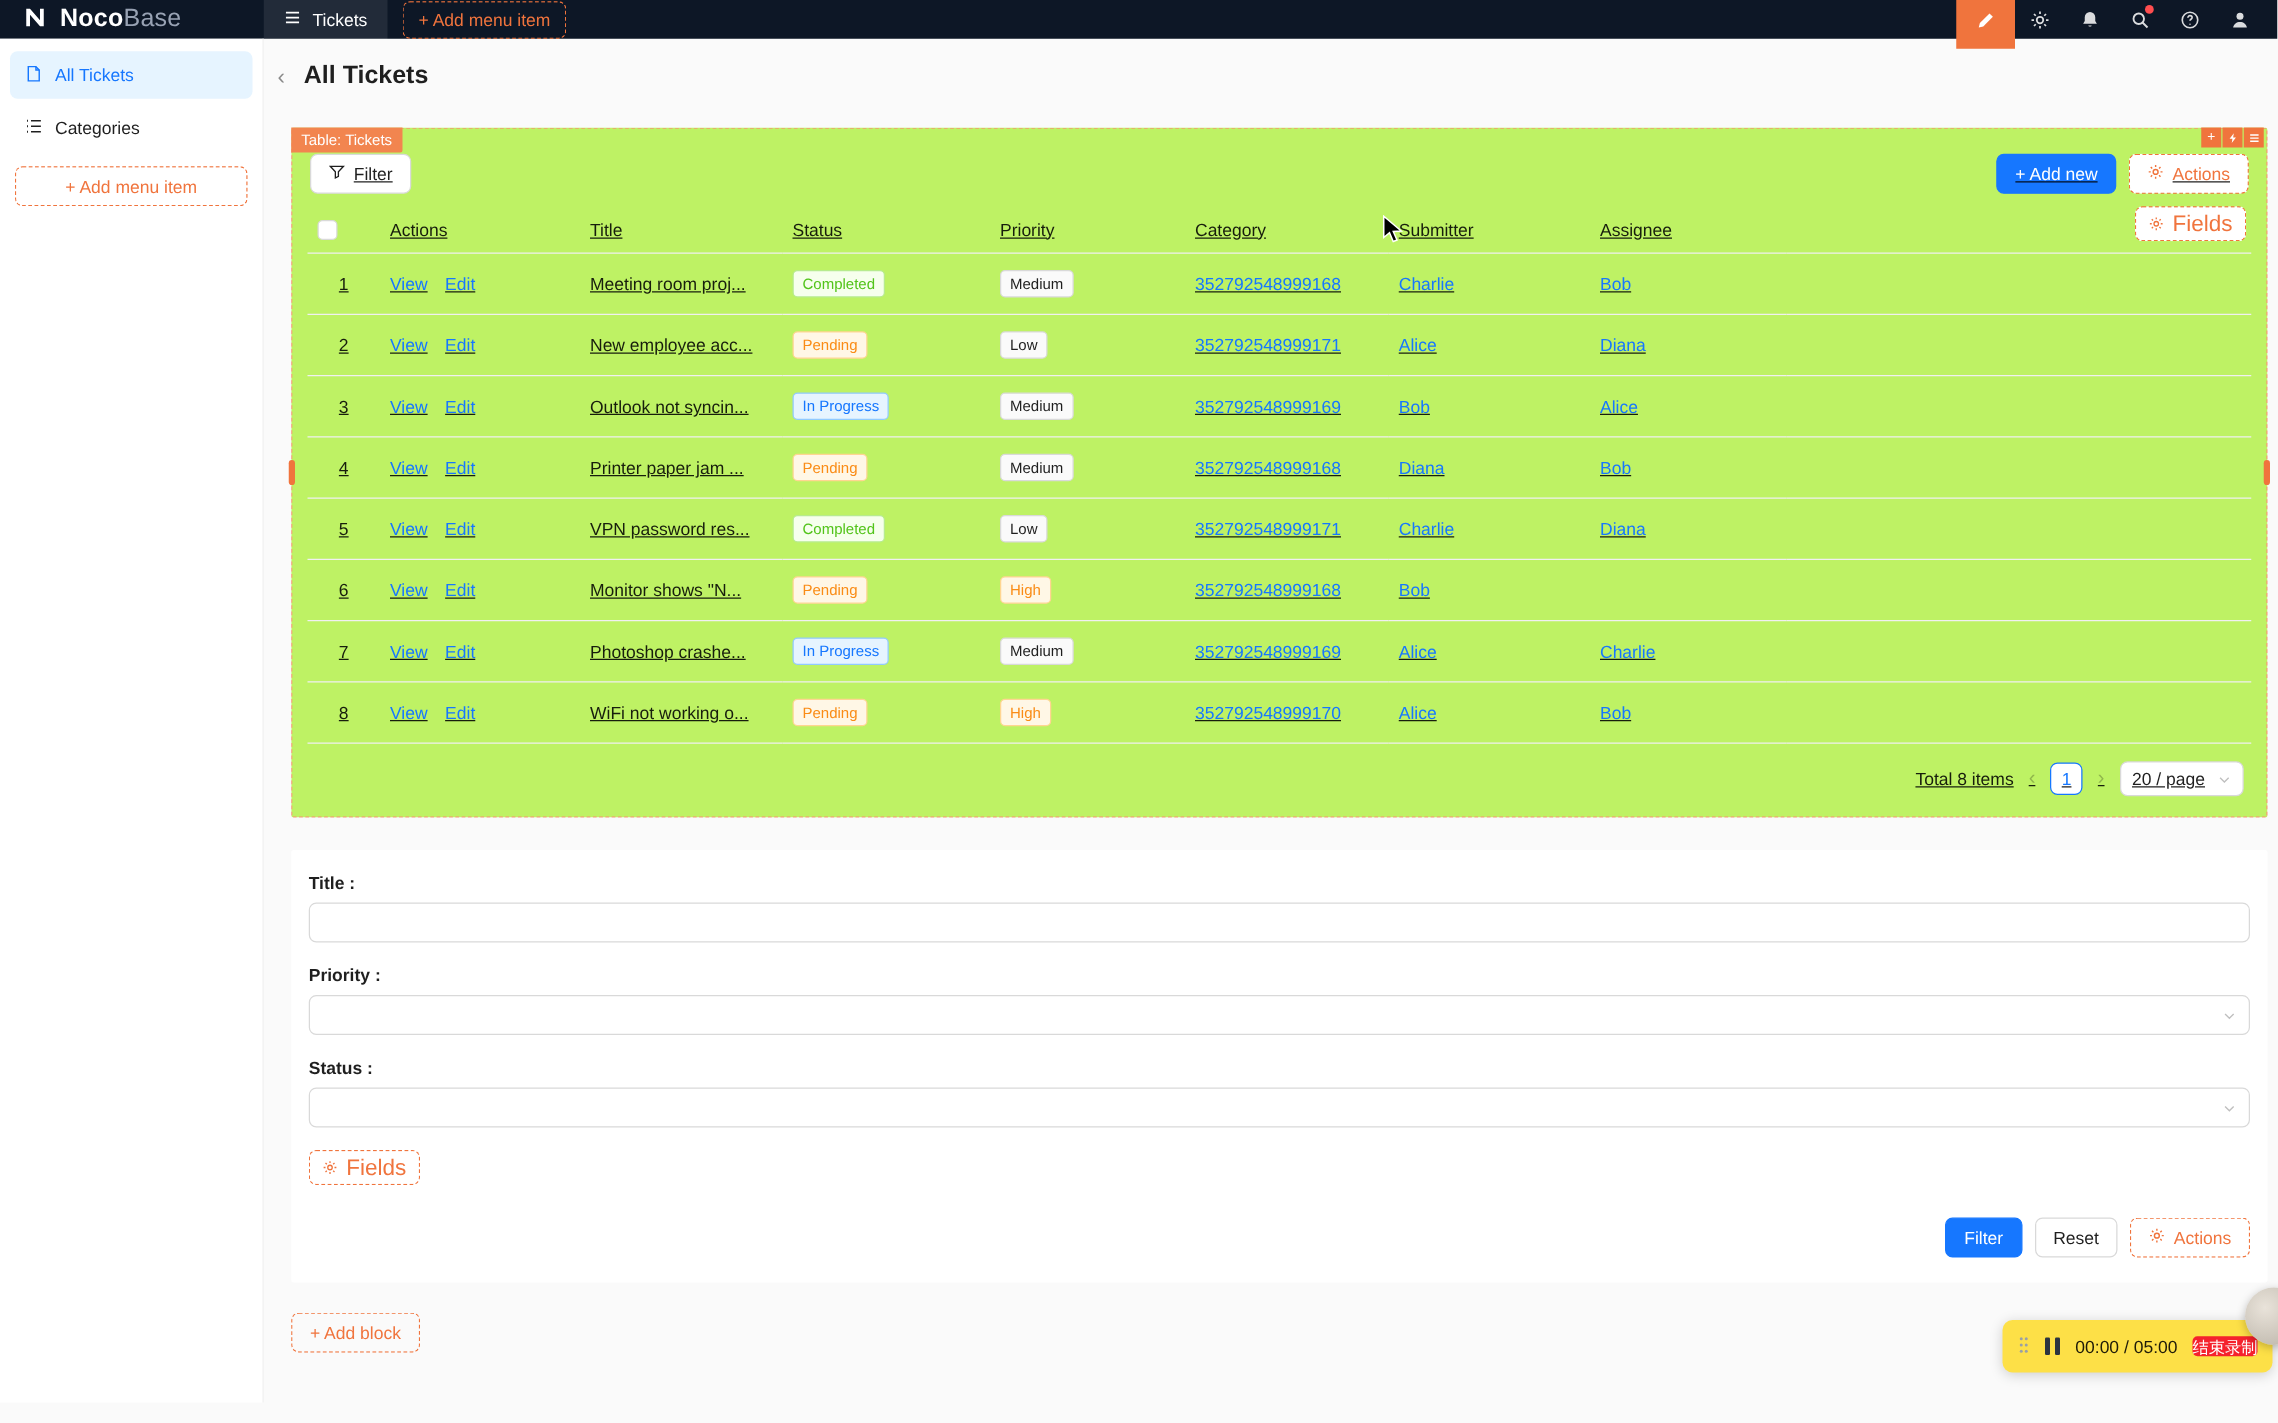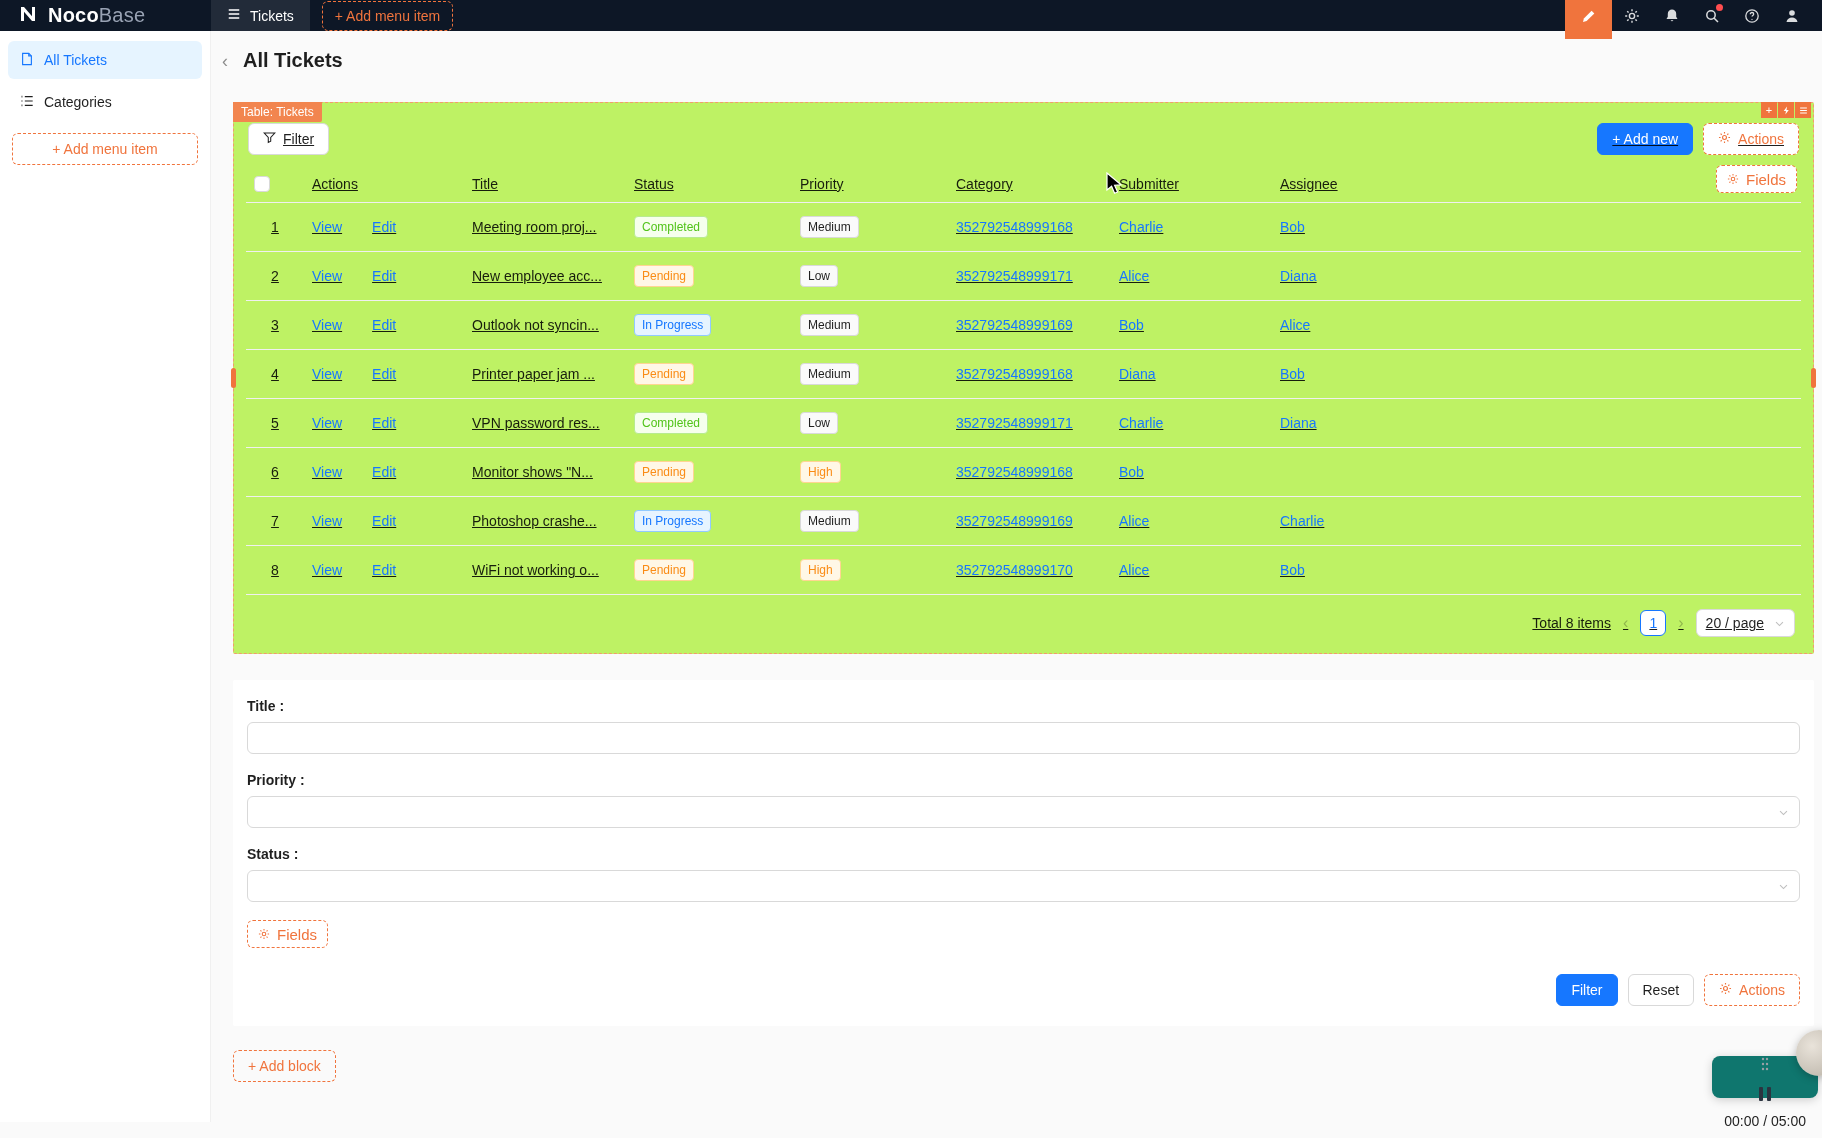--- a/index.html
+++ b/index.html
@@ -87,37 +87,37 @@
     width: 16px; height: 16px; background: var(--orange); color: #fff;
     display: flex; align-items: center; justify-content: center; font-size: 11px;
     cursor: pointer; line-height: 1;
   }
   .tbl-toolbar { display: flex; justify-content: space-between; align-items: center; margin: 6px 2px 10px; }
   .btn { height: 32px; display: inline-flex; align-items: center; gap: 7px; padding: 0 14px;
          border-radius: 6px; font-size: 14px; cursor: pointer; border: 1px solid #d9d9d9; background: #fff; }
   .btn-default { color: rgba(0,0,0,0.88); }
   .btn-primary { background: var(--blue); border-color: var(--blue); color: #fff; }
   .btn-dashed-orange { border: 1px dashed var(--orange); color: var(--orange); background: #fff; }
-  .btn-sm { height: 28px; padding: 0 10px; font-size: 15px; }
+  .btn-sm { height: 28px; padding: 0 10px; font-size: 18px; }
   .toolbar-right { display: flex; gap: 10px; }
 
   table.grid { width: 100%; border-collapse: collapse; table-layout: fixed; }
   table.grid th {
     text-align: left; font-weight: 500; padding: 10px 8px; border-bottom: 1px solid var(--border);
     color: rgba(0,0,0,0.88); white-space: nowrap; overflow: hidden;
   }
   table.grid td {
     padding: 13px 8px; border-bottom: 1px solid var(--border); white-space: nowrap;
     overflow: hidden; text-overflow: ellipsis; height: 48px;
   }
   .c-center { text-align: center; }
   .chk { display: inline-block; width: 16px; height: 16px; border: 1px solid #d9d9d9;
          border-radius: 4px; background: #fff; vertical-align: middle; cursor: pointer; }
   .lnk { color: var(--blue); cursor: pointer; text-decoration: none; }
-  td .lnk + .lnk { margin-left: 30px; }
+  td .lnk + .lnk { margin-left: 14px; }
   .badge {
     display: inline-block; font-size: 12px; line-height: 20px; padding: 0 7px;
     border-radius: 4px; border: 1px solid #d9d9d9; background: #fafafa;
   }
   .badge:empty { display: none; }
   .st-completed  { color: #52c41a; background: #f6ffed; border-color: #b7eb8f; }
   .st-pending    { color: #fa8c16; background: #fff7e6; border-color: #ffd591; }
   .st-inprogress { color: #1677ff; background: #e6f4ff; border-color: #91caff; }
   .pr-default    { color: rgba(0,0,0,0.88); background: #fafafa; border-color: #d9d9d9; }
   .pr-high       { color: #fa8c16; background: #fff7e6; border-color: #ffd591; }
@@ -153,23 +153,23 @@
   .form-actions { display: flex; justify-content: flex-end; gap: 10px; margin-top: 26px; }
 
   .add-block-btn {
     margin: 24px 0 0 22px; height: 32px; display: inline-flex; align-items: center;
     padding: 0 14px; border: 1px dashed var(--orange); border-radius: 6px;
     color: var(--orange); cursor: pointer; background: transparent; font-size: 14px;
   }
 
   
   .recorder {
-    position: fixed; right: 4px; bottom: 40px; height: 42px; background: #0f766e;
+    position: fixed; right: 4px; bottom: 40px; height: 42px; background: #fde047;
     border-radius: 8px; box-shadow: 0 2px 10px rgba(0,0,0,0.18);
-    display: flex; align-items: center; gap: 12px; padding: 0 12px; z-index: 50; flex-direction: column;
+    display: flex; align-items: center; gap: 12px; padding: 0 12px; z-index: 50;
   }
   .pause-btn { display: flex; gap: 4px; cursor: pointer; }
   .pause-btn i { display: block; width: 4px; height: 14px; background: #2b3440; border-radius: 1px; }
   .rec-time { font-size: 14px; color: rgba(0,0,0,0.88); white-space: nowrap; }
   .rec-stop {
     height: 16px; background: var(--red); color: #fff; border: none; border-radius: 4px;
     padding: 0 0; font-size: 13px; cursor: pointer; font-family: inherit;
   }
   .fab {
     position: fixed; right: -20px; bottom: 62px; width: 46px; height: 46px; border-radius: 50%;

